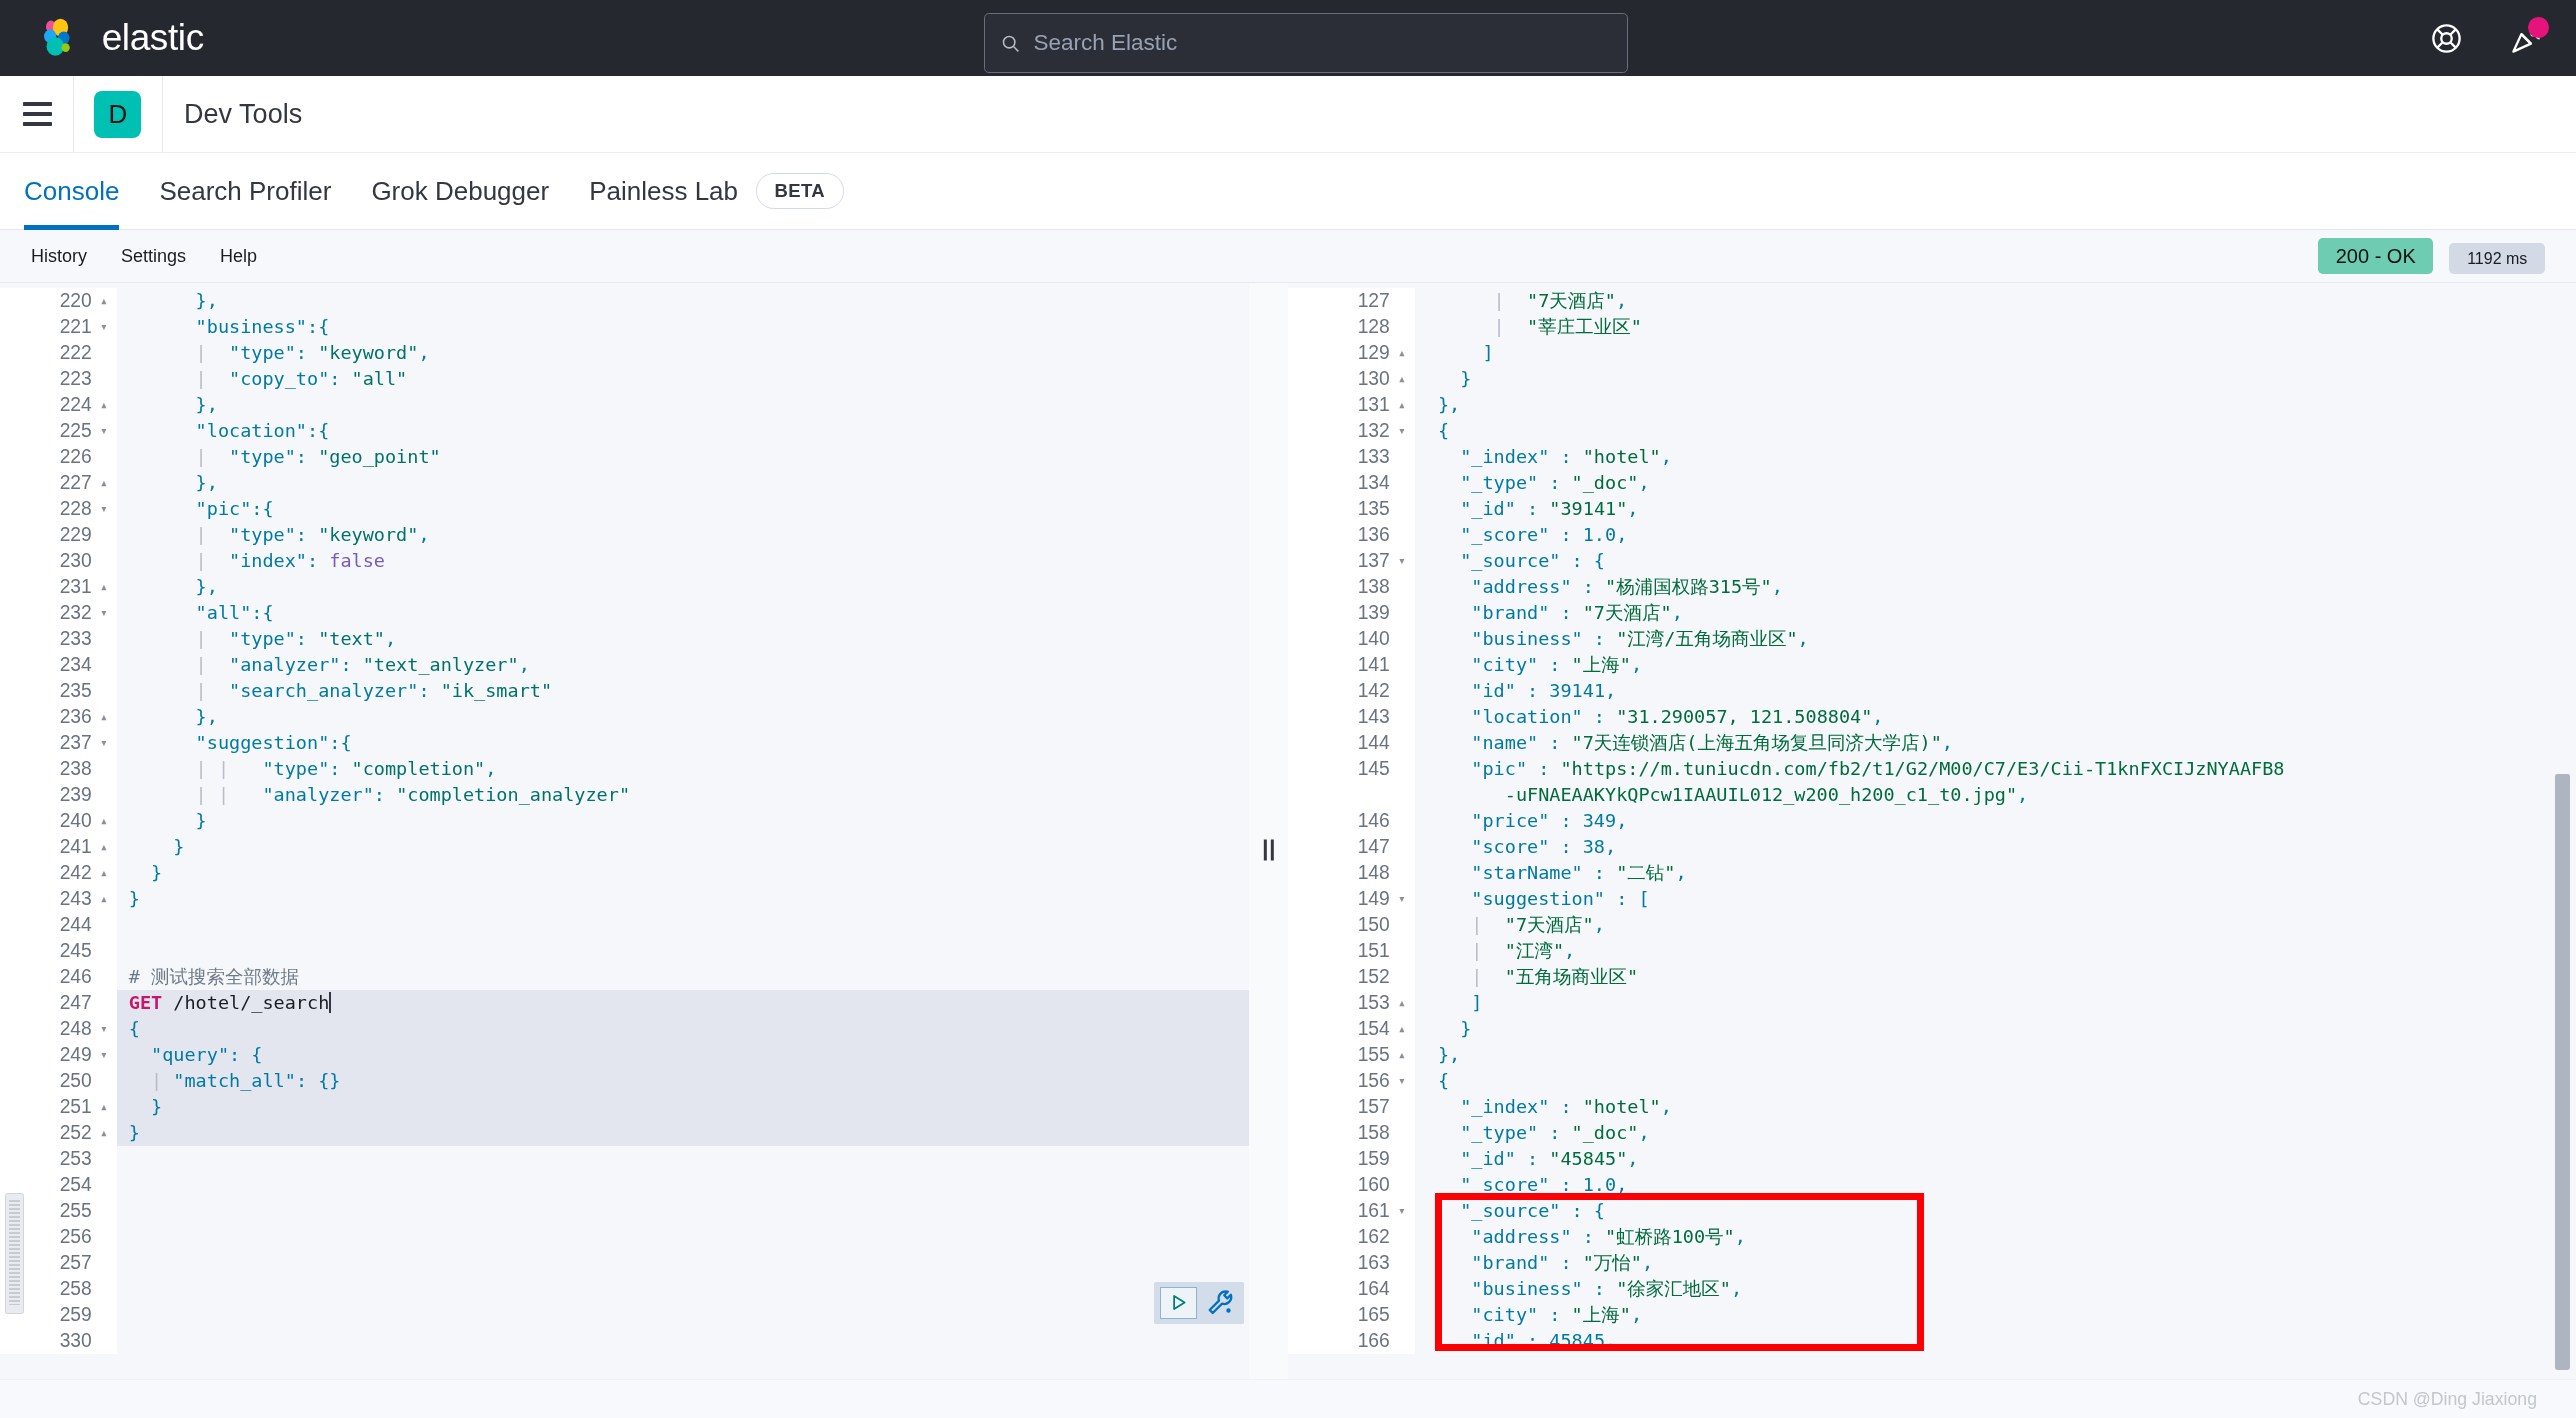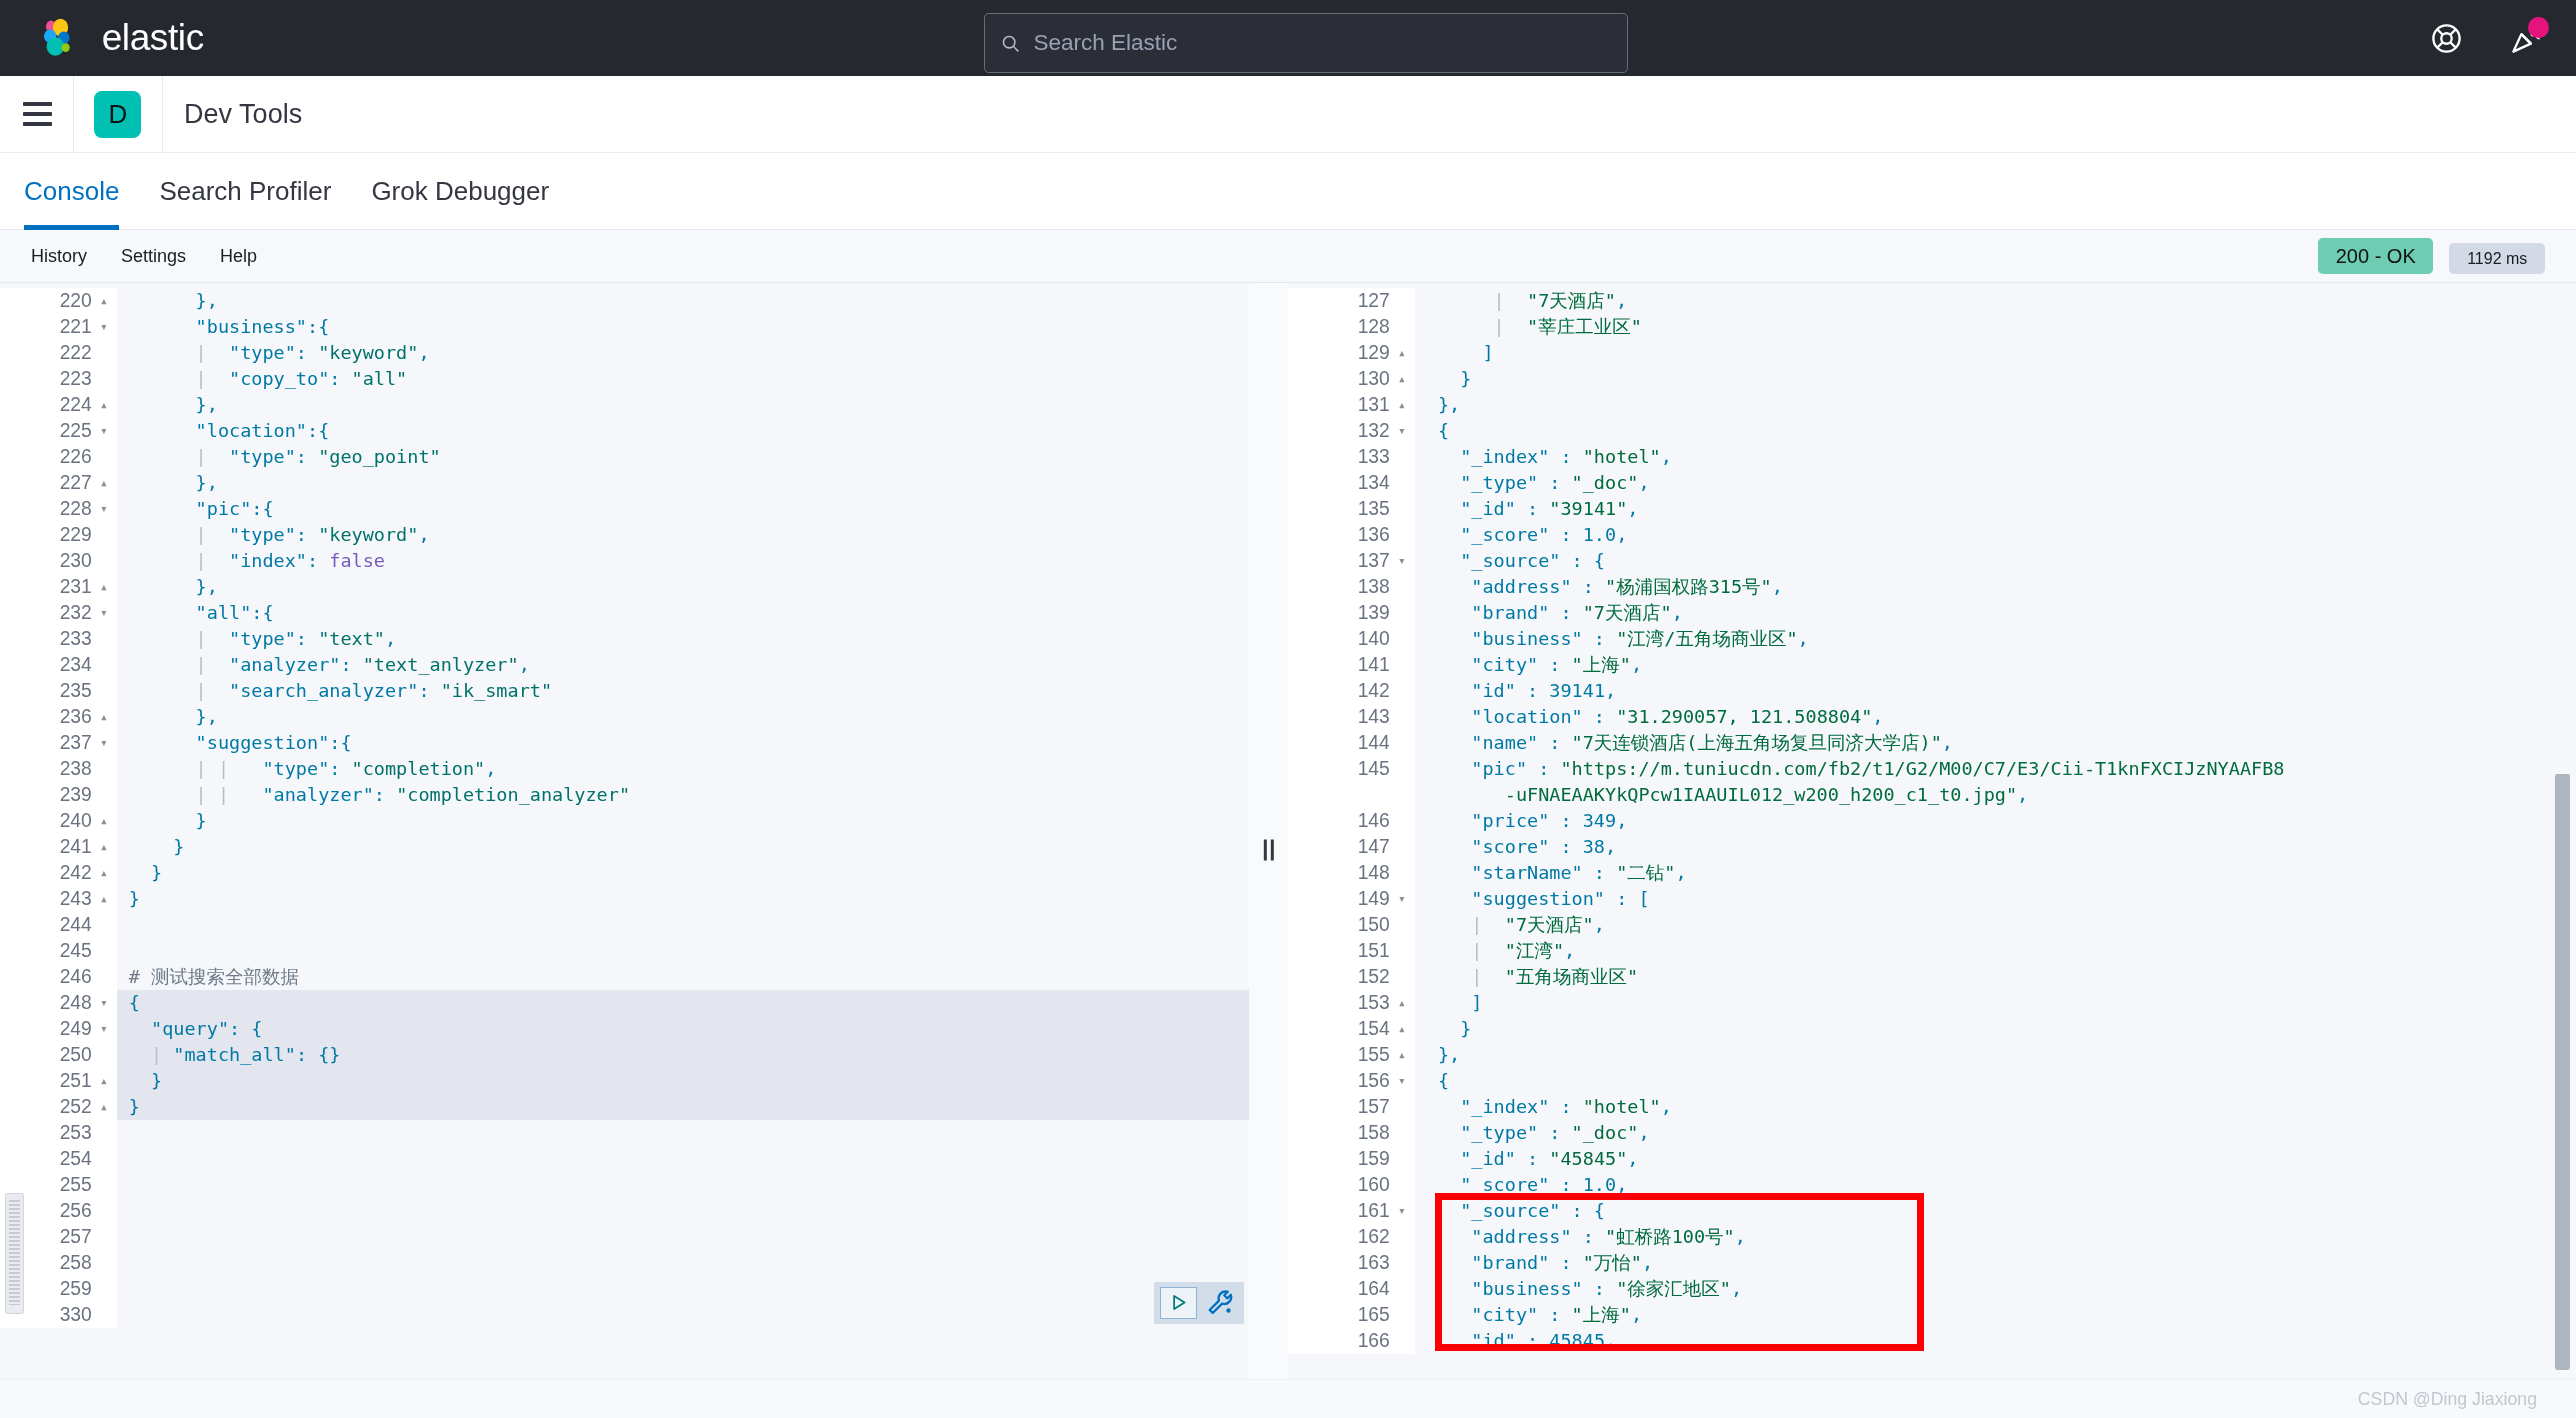--- a/index.html
+++ b/index.html
@@ -276,20 +276,24 @@
 
 <div class="tabs-bar">
   <div class="tab active">
     <span>Console</span>
   </div>
   <div class="tab">
     <span>Search Profiler</span>
   </div>
   <div class="tab">
     <span>Grok Debugger</span>
+  </div>
+  <div class="tab">
+    <span>Painless Lab</span>
+    <span class="beta-badge" style="margin-left:17.7px;">BETA</span>
   </div>
 </div>
 
 <div class="console-toolbar">
   <span class="ctool-link">History</span>
   <span class="ctool-link">Settings</span>
   <span class="ctool-link">Help</span>
   <div class="toolbar-right">
     <span class="status-pill">200 - OK</span>
     <span class="time-pill">1192 ms</span>
@@ -320,20 +324,21 @@
         <div class="row"><span class="gutter">237</span><span class="fold">▾</span><span class="gutter-edge"></span><span class="code"><span class="u">      </span><span class="k">"suggestion"</span><span class="k">:{</span></span></div>
         <div class="row"><span class="gutter">238</span><span class="fold"></span><span class="gutter-edge"></span><span class="code"><span class="u">      </span><span class="ind">|</span><span class="u"> </span><span class="ind">|</span><span class="u">   </span><span class="k">"type"</span><span class="k">: </span><span class="s">"completion"</span><span class="k">,</span></span></div>
         <div class="row"><span class="gutter">239</span><span class="fold"></span><span class="gutter-edge"></span><span class="code"><span class="u">      </span><span class="ind">|</span><span class="u"> </span><span class="ind">|</span><span class="u">   </span><span class="k">"analyzer"</span><span class="k">: </span><span class="s">"completion_analyzer"</span></span></div>
         <div class="row"><span class="gutter">240</span><span class="fold">▴</span><span class="gutter-edge"></span><span class="code"><span class="u">      </span><span class="k">}</span></span></div>
         <div class="row"><span class="gutter">241</span><span class="fold">▴</span><span class="gutter-edge"></span><span class="code"><span class="u">    </span><span class="k">}</span></span></div>
         <div class="row"><span class="gutter">242</span><span class="fold">▴</span><span class="gutter-edge"></span><span class="code"><span class="u">  </span><span class="k">}</span></span></div>
         <div class="row"><span class="gutter">243</span><span class="fold">▴</span><span class="gutter-edge"></span><span class="code"><span class="k">}</span></span></div>
         <div class="row"><span class="gutter">244</span><span class="fold"></span><span class="gutter-edge"></span><span class="code"></span></div>
         <div class="row"><span class="gutter">245</span><span class="fold"></span><span class="gutter-edge"></span><span class="code"></span></div>
         <div class="row"><span class="gutter">246</span><span class="fold"></span><span class="gutter-edge"></span><span class="code"><span class="c"># 测试搜索全部数据</span></span></div>
+        <div class="row highlight"><span class="gutter">247</span><span class="fold"></span><span class="gutter-edge"></span><span class="code"><span class="m">GET</span><span class="u"> /hotel/_search</span><span class="caret"></span></span></div>
         <div class="row highlight"><span class="gutter">248</span><span class="fold">▾</span><span class="gutter-edge"></span><span class="code"><span class="k">{</span></span></div>
         <div class="row highlight"><span class="gutter">249</span><span class="fold">▾</span><span class="gutter-edge"></span><span class="code"><span class="u">  </span><span class="k">"query"</span><span class="k">: {</span></span></div>
         <div class="row highlight"><span class="gutter">250</span><span class="fold"></span><span class="gutter-edge"></span><span class="code"><span class="u">  </span><span class="ind">|</span><span class="u"> </span><span class="k">"match_all"</span><span class="k">: {}</span></span></div>
         <div class="row highlight"><span class="gutter">251</span><span class="fold">▴</span><span class="gutter-edge"></span><span class="code"><span class="u">  </span><span class="k">}</span></span></div>
         <div class="row highlight"><span class="gutter">252</span><span class="fold">▴</span><span class="gutter-edge"></span><span class="code"><span class="k">}</span></span></div>
         <div class="row"><span class="gutter">253</span><span class="fold"></span><span class="gutter-edge"></span><span class="code"></span></div>
         <div class="row"><span class="gutter">254</span><span class="fold"></span><span class="gutter-edge"></span><span class="code"></span></div>
         <div class="row"><span class="gutter">255</span><span class="fold"></span><span class="gutter-edge"></span><span class="code"></span></div>
         <div class="row"><span class="gutter">256</span><span class="fold"></span><span class="gutter-edge"></span><span class="code"></span></div>
         <div class="row"><span class="gutter">257</span><span class="fold"></span><span class="gutter-edge"></span><span class="code"></span></div>

